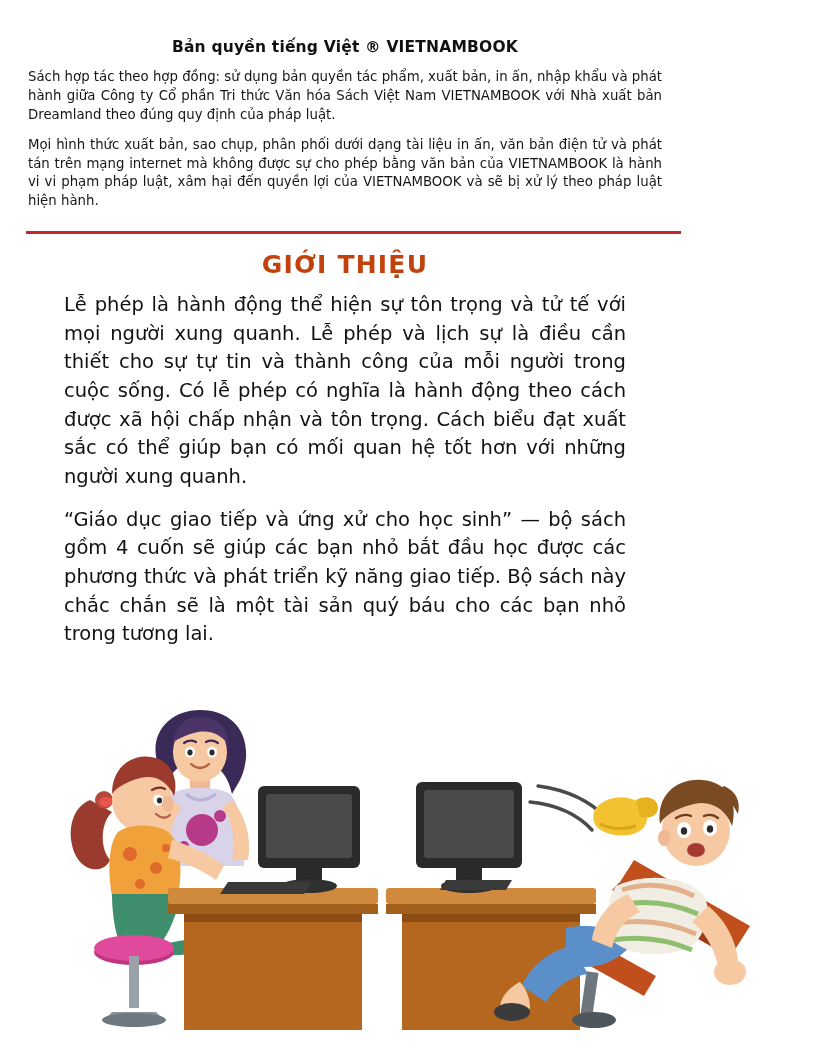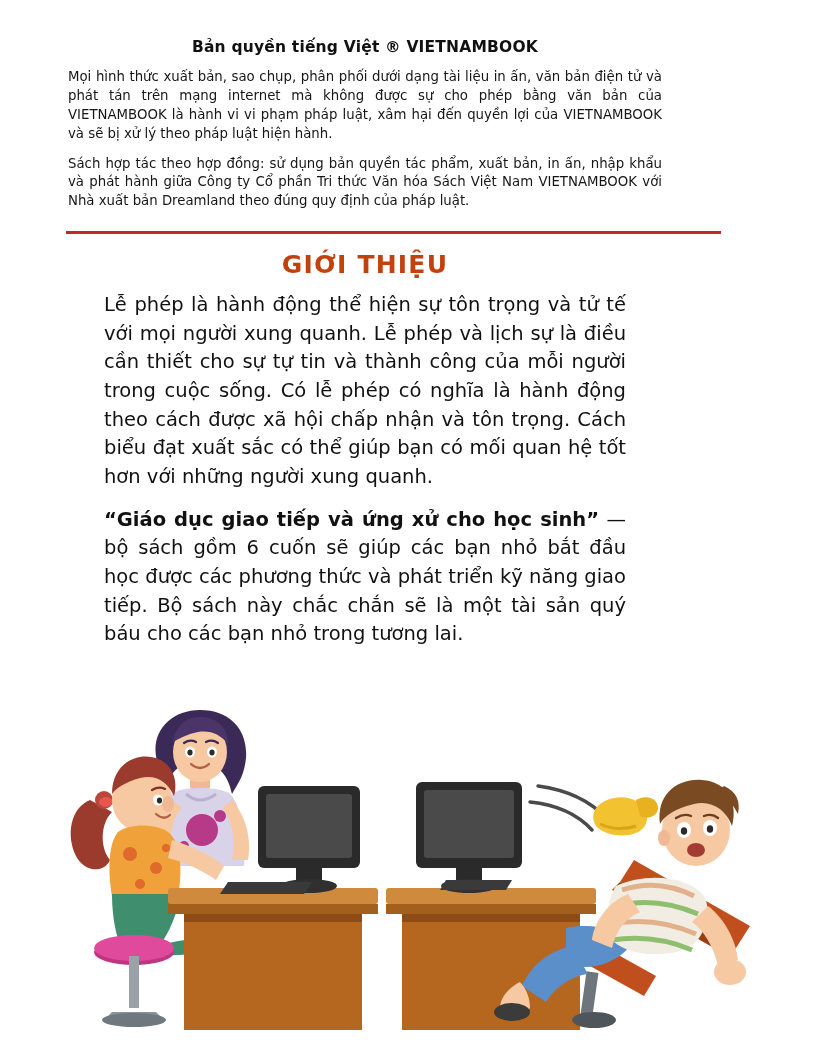--- a/index.html
+++ b/index.html
@@ -13,21 +13,21 @@
     font-family: "DejaVu Sans", sans-serif;
     color: #1b1b1b;
     position: relative;
     overflow: hidden;
   }
   .page {
     position: relative;
     width: 710px;
     height: 1048px;
     box-sizing: border-box;
-    padding: 38px 46px 0 66px;
+    padding: 38px 46px 0 26px;
   }
 
   .copyright-title {
     text-align: center;
     font-weight: bold;
     font-size: 15.5px;
     letter-spacing: 0.2px;
     color: #111;
     margin: 0 0 12px 0;
   }
@@ -65,51 +65,51 @@
     font-size: 19.5px;
     line-height: 1.47;
     text-align: justify;
     color: #111;
     margin: 12px 0 14px 0;
   }
   .intro-para.second {
     text-indent: 0;
   }
   .bold-title {
-    font-weight: bold;
+    font-weight: normal;
   }
 
   
   .illustration {
     position: absolute;
     left: 60px;
     top: 690px;
     width: 720px;
     height: 340px;
   }
   .illus-svg { display: block; }
 </style>
 </head>
 <body>
 
 <div class="page">
 
   <div class="copyright-block">
     <div class="copyright-title">Bản quyền tiếng Việt ® VIETNAMBOOK</div>
+    <p class="copyright-para">Sách hợp tác theo hợp đồng: sử dụng bản quyền tác phẩm, xuất bản, in ấn, nhập khẩu và phát hành giữa Công ty Cổ phần Tri thức Văn hóa Sách Việt Nam VIETNAMBOOK với Nhà xuất bản Dreamland theo đúng quy định của pháp luật.</p>
     <p class="copyright-para">Mọi hình thức xuất bản, sao chụp, phân phối dưới dạng tài liệu in ấn, văn bản điện tử và phát tán trên mạng internet mà không được sự cho phép bằng văn bản của VIETNAMBOOK là hành vi vi phạm pháp luật, xâm hại đến quyền lợi của VIETNAMBOOK và sẽ bị xử lý theo pháp luật hiện hành.</p>
-    <p class="copyright-para">Sách hợp tác theo hợp đồng: sử dụng bản quyền tác phẩm, xuất bản, in ấn, nhập khẩu và phát hành giữa Công ty Cổ phần Tri thức Văn hóa Sách Việt Nam VIETNAMBOOK với Nhà xuất bản Dreamland theo đúng quy định của pháp luật.</p>
   </div>
 
   <div class="divider"></div>
 
   <div class="intro-heading">GIỚI THIỆU</div>
 
   <div class="intro-body">
     <p class="intro-para">Lễ phép là hành động thể hiện sự tôn trọng và tử tế với mọi người xung quanh. Lễ phép và lịch sự là điều cần thiết cho sự tự tin và thành công của mỗi người trong cuộc sống. Có lễ phép có nghĩa là hành động theo cách được xã hội chấp nhận và tôn trọng. Cách biểu đạt xuất sắc có thể giúp bạn có mối quan hệ tốt hơn với những người xung quanh.</p>
-    <p class="intro-para second"><span class="bold-title">“Giáo dục giao tiếp và ứng xử cho học sinh”</span><span> — bộ sách gồm 6 cuốn sẽ giúp các bạn nhỏ bắt đầu học được  các phương thức và phát triển kỹ năng giao tiếp. Bộ sách này chắc chắn sẽ là một tài sản quý báu cho các bạn nhỏ trong tương lai.</span></p>
+    <p class="intro-para second"><span class="bold-title">“Giáo dục giao tiếp và ứng xử cho học sinh”</span><span> — bộ sách gồm 4 cuốn sẽ giúp các bạn nhỏ bắt đầu học được  các phương thức và phát triển kỹ năng giao tiếp. Bộ sách này chắc chắn sẽ là một tài sản quý báu cho các bạn nhỏ trong tương lai.</span></p>
   </div>
 
   <div class="illustration">
     <svg class="illus-svg" viewBox="0 0 720 340" width="720" height="340" xmlns="http://www.w3.org/2000/svg">
 
       <g>
 
         <path d="M96 66 C92 40 112 20 140 20 C170 20 188 40 186 68 C184 88 176 96 172 104 C168 86 160 74 140 72 C120 70 108 84 104 104 C100 92 98 80 96 66 Z" fill="#3b2a58"></path>
 
         <rect x="130" y="84" width="20" height="20" rx="8" fill="#f0b894"></rect>

